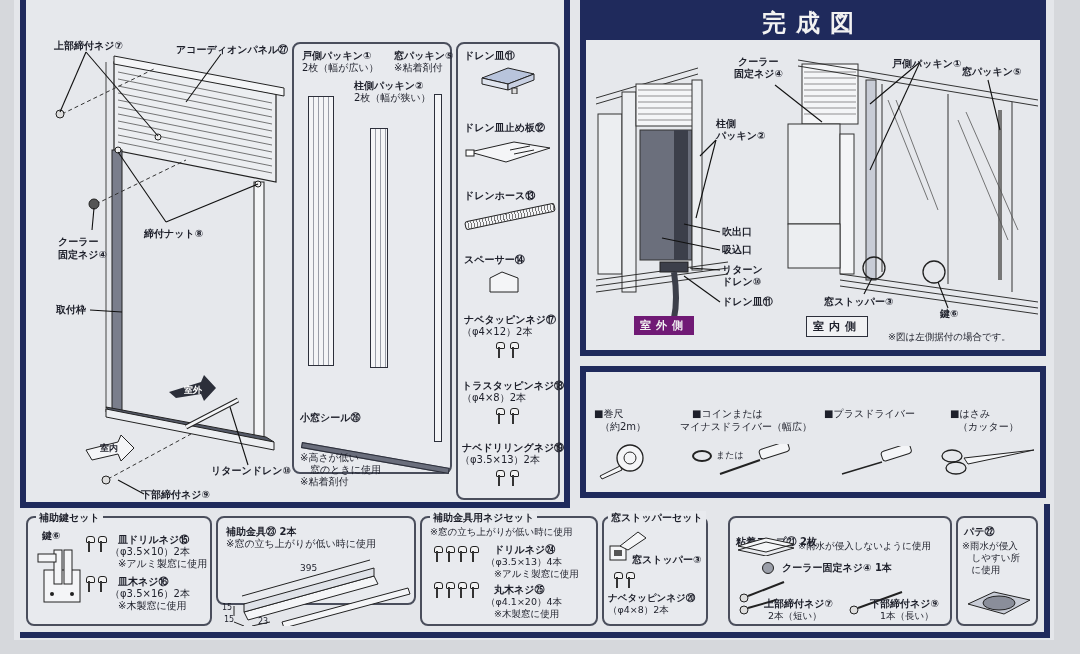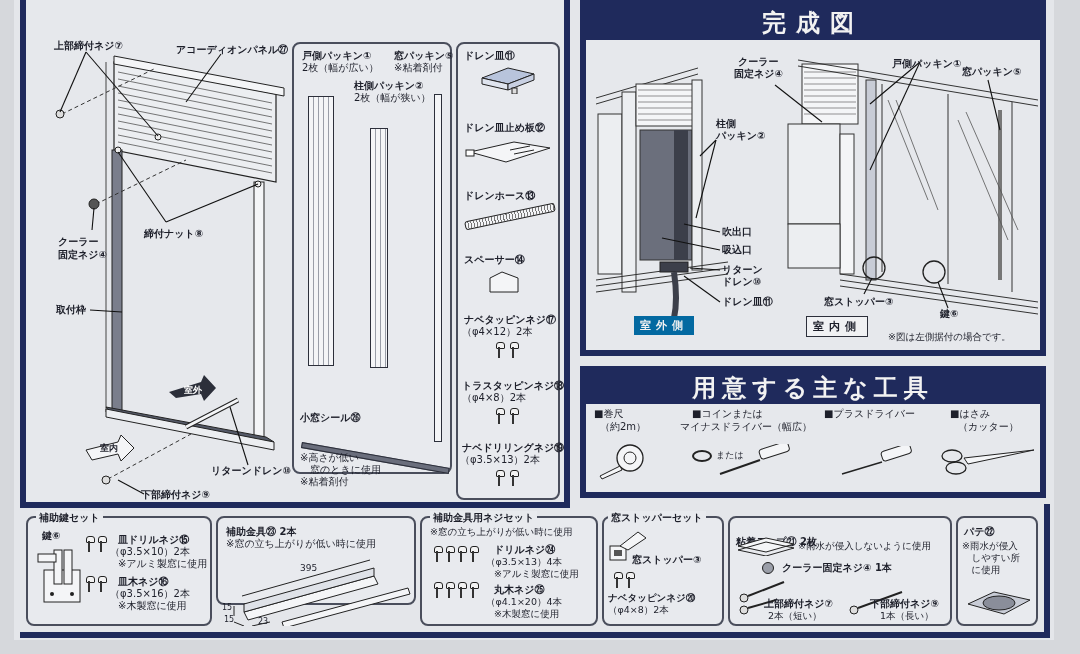--- a/index.html
+++ b/index.html
@@ -26,21 +26,21 @@
     position: absolute; border: 2px solid #4a4e5c; border-radius: 8px;
     background: #e8eaee;
   }
   .lbl { position: absolute; font-size: 10px; line-height: 12px; white-space: nowrap; color: #1d1f2a; }
   .lbl.b { font-weight: bold; }
   .lbl.sm { font-size: 9.5px; }
   .strip { position:absolute; background:#f4f5f7; border:1.2px solid #2c2f3a; }
   .screw { position:absolute; width:7px; height:16px; }
   .screw::before { content:""; position:absolute; left:0; top:0; width:7px; height:5px; border:1.2px solid #222; border-radius:3px 3px 1px 1px; background:#f2f2f2; }
   .screw::after { content:""; position:absolute; left:2.4px; top:5px; width:2px; height:11px; background:#333; }
-  .tag-dark { position:absolute; background:#0369a1; color:#f2f2f2; font-size:11px; font-weight:bold; letter-spacing:5px; padding:2px 6px; }
+  .tag-dark { position:absolute; background:#701a75; color:#f2f2f2; font-size:11px; font-weight:bold; letter-spacing:5px; padding:2px 6px; }
   .tag-light { position:absolute; border:1.5px solid #2c2f3a; color:#1d1f2a; font-size:11px; font-weight:bold; letter-spacing:5px; padding:2px 6px; background:#f0f1f3; }
   .legend-title { position:absolute; font-size:10px; font-weight:bold; background:#e8eaee; padding:0 3px; }
 </style>
 </head>
 <body>
 
 <div class="page">
 
   <div class="frame" style="left:6px; top:0; width:550px; height:508px; border-top:none;"></div>
 
@@ -252,21 +252,20 @@
     <div class="lbl b" style="left:134px; top:236px;">ドレン⑩</div>
     <div class="lbl b" style="left:134px; top:256px;">ドレン皿⑪</div>
     <div class="lbl b" style="left:236px; top:256px;">窓ストッパー③</div>
     <div class="lbl b" style="left:352px; top:268px;">鍵⑥</div>
     <div class="tag-dark" style="left:46px; top:276px;">室外側</div>
     <div class="tag-light" style="left:218px; top:276px;">室内側</div>
     <div class="lbl" style="left:300px; top:291px; font-size:9.5px;">※図は左側据付の場合です。</div>
   </div>
 
   <div class="frame" style="left:566px; top:366px; width:466px; height:132px;"></div>
-  <div class="header-bar" style="left:572px; top:372px; width:454px; height:32px; font-size:24px; line-height:32px; letter-spacing:6px;">用意する主な工具</div>
   <div style="position:absolute; left:574px; top:404px; width:450px; height:86px;">
     <div class="lbl" style="left:6px; top:4px;">■巻尺</div>
     <div class="lbl" style="left:12px; top:17px;">（約2m）</div>
     <svg width="50" height="44" style="position:absolute; left:10px; top:36px;">
       <circle cx="32" cy="18" r="13" fill="#f4f5f7" stroke="#222" stroke-width="1.3"></circle>
       <circle cx="32" cy="18" r="6" fill="none" stroke="#222"></circle>
       <polygon points="22,26 2,36 4,39 24,30" fill="#f4f5f7" stroke="#222"></polygon>
     </svg>
     <div class="lbl" style="left:78px; top:4px;margin-left:26px;">■コインまたは</div>
     <div class="lbl" style="left:92px; top:17px;">マイナスドライバー（幅広）</div>
@@ -345,21 +344,21 @@
     <div class="lbl sm" style="left:72px; top:50px;">※アルミ製窓に使用</div>
     <span class="screw" style="left:12px; top:64px; height:22px;"></span>
     <span class="screw" style="left:24px; top:64px; height:22px;"></span>
     <span class="screw" style="left:36px; top:64px; height:22px;"></span>
     <span class="screw" style="left:48px; top:64px; height:22px;"></span>
     <div class="lbl b" style="left:72px; top:66px;font-family:Liberation Serif, serif;">丸木ネジ㉕</div>
     <div class="lbl sm" style="left:64px; top:78px;">（φ4.1×20）4本</div>
     <div class="lbl sm" style="left:72px; top:90px;">※木製窓に使用</div>
   </div>
 
-  <div class="box" style="left:588px; top:516px; width:122px; height:110px;">
+  <div class="box" style="left:588px; top:516px; width:106px; height:110px;">
     <div class="legend-title" style="left:4px; top:-7px;">窓ストッパーセット</div>
     <svg width="40" height="34" style="position:absolute; left:4px; top:12px;">
       <rect x="2" y="16" width="16" height="14" fill="#f4f5f7" stroke="#222"></rect>
       <rect x="6" y="20" width="8" height="6" fill="#555"></rect>
       <polygon points="12,16 30,2 38,8 20,20" fill="#f4f5f7" stroke="#222"></polygon>
     </svg>
     <div class="lbl b" style="left:28px; top:36px;">窓ストッパー③</div>
     <span class="screw" style="left:10px; top:54px;"></span>
     <span class="screw" style="left:22px; top:54px;"></span>
     <div class="lbl b" style="left:4px; top:74px; font-size:9.5px;">ナベタッピンネジ⑳</div>

